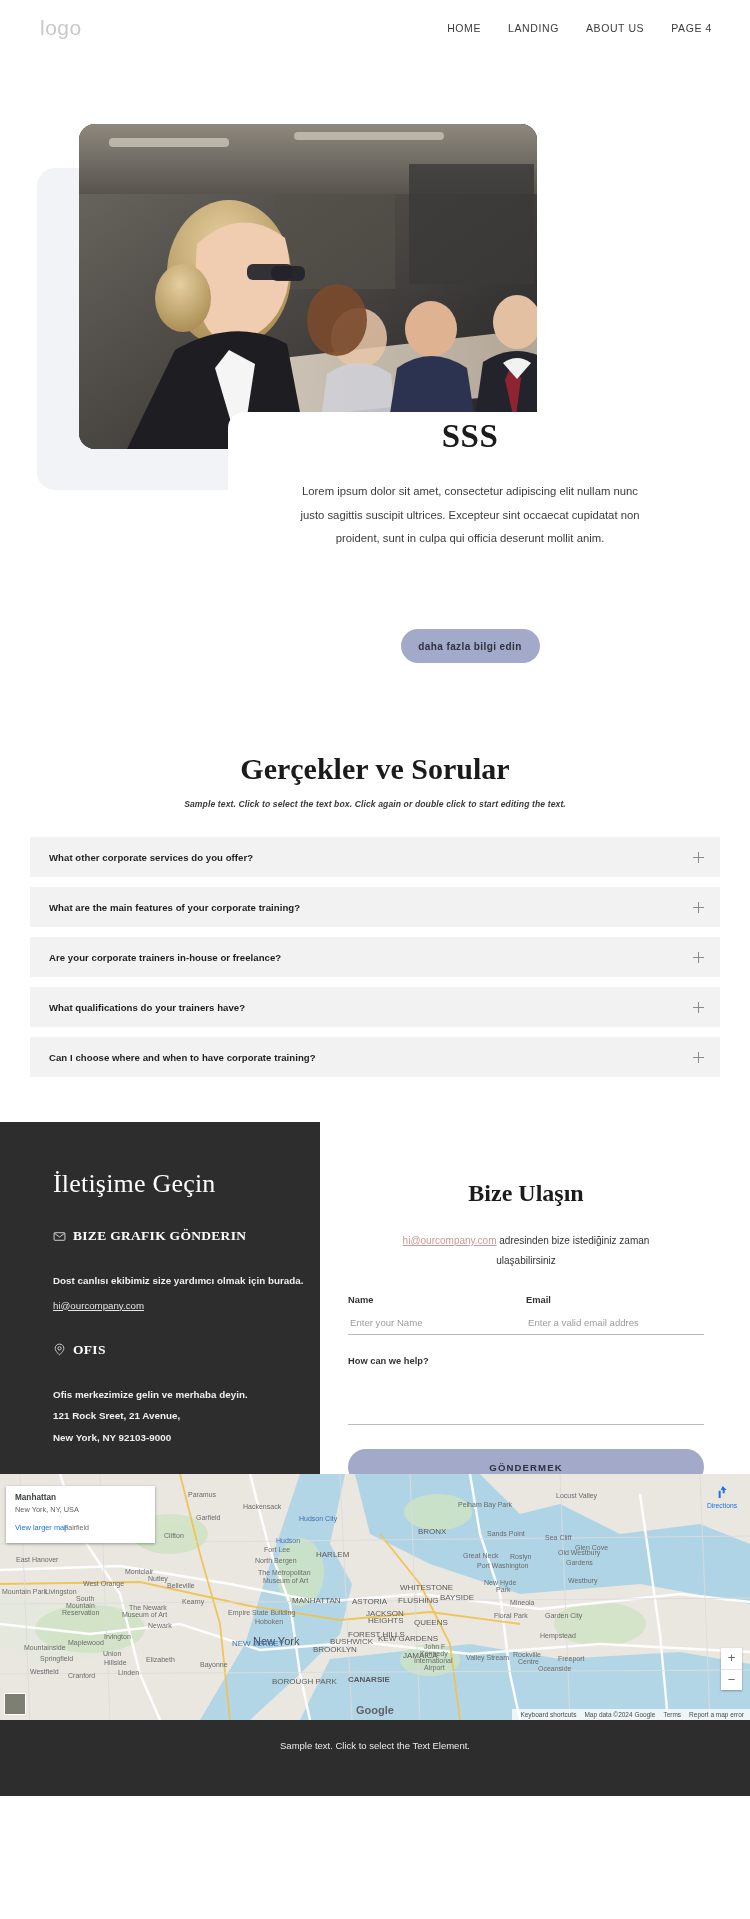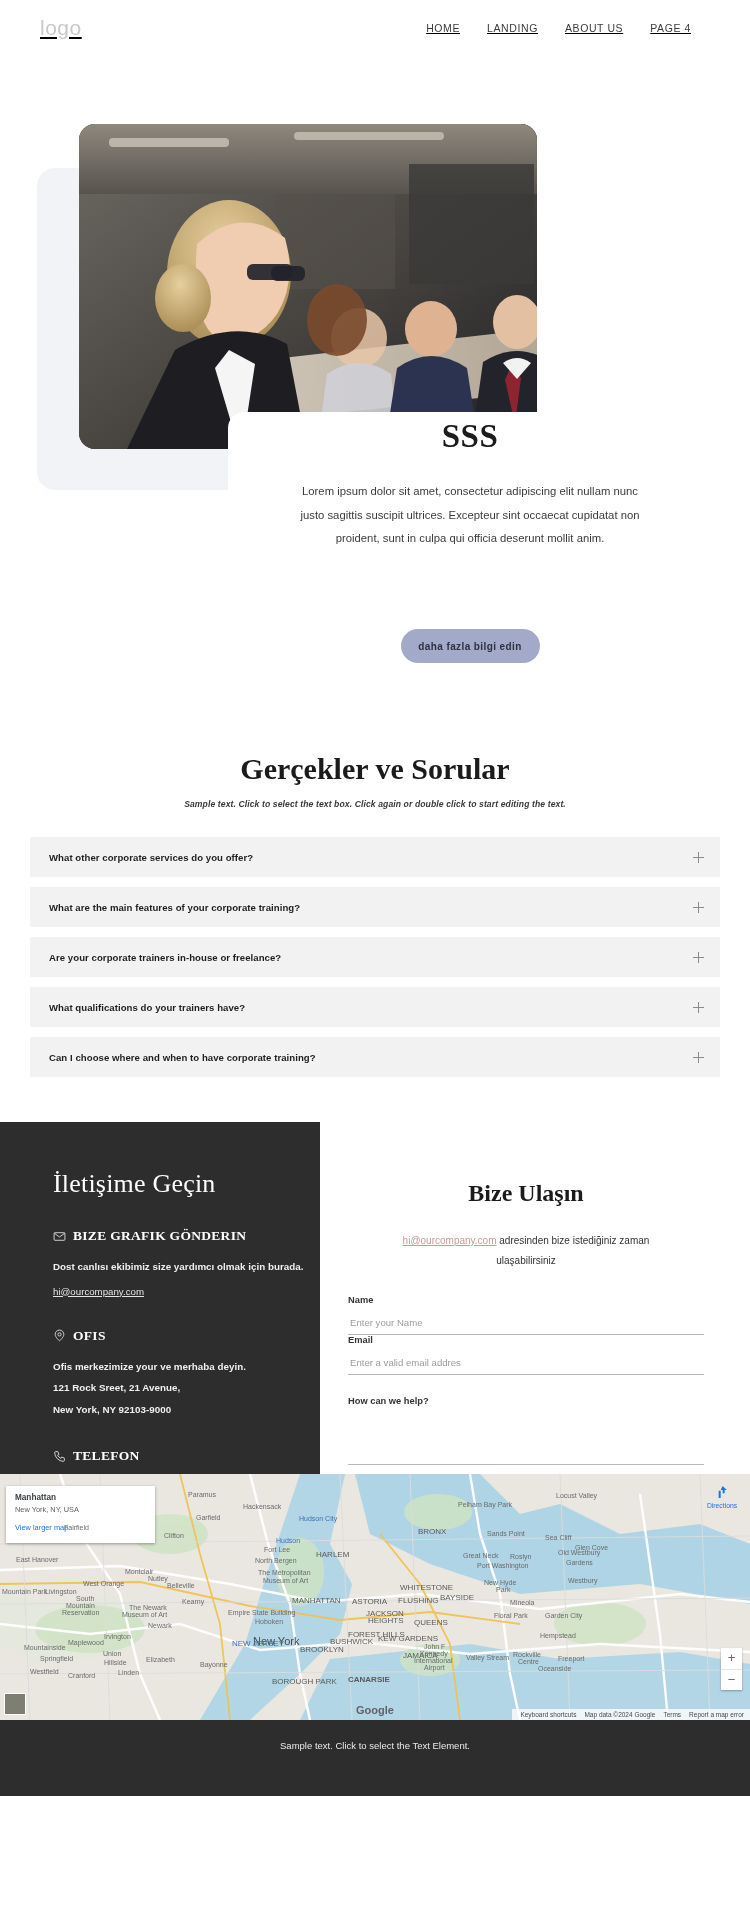--- a/index.html
+++ b/index.html
@@ -9,23 +9,22 @@
     font-family: "Liberation Sans", sans-serif;
     -webkit-font-smoothing: antialiased;
   }
   body { width: 750px; height: 1919px; overflow: hidden; position: relative; }
 
   
   .site-header {
     height: 56px;
     display: flex;
     align-items: center;
-    padding: 0 59px 0 40px;
+    padding: 0 38px 0 40px;
     background: #fff;
-    text-decoration: underline;
   }
   .logo {
     font-family: "Liberation Sans", sans-serif;
     font-size: 21px;
     color: #c9c9c9;
     letter-spacing: .5px;
     font-weight: 300;
   }
   .nav {
     margin-left: auto;
@@ -179,21 +178,21 @@
     align-items: center;
     gap: 7px;
     font-family: "Liberation Serif", serif;
     font-size: 13.5px;
     font-weight: 700;
     letter-spacing: .3px;
   }
   .block-ico { width: 13px; height: 13px; flex: 0 0 auto; color:#e6e6e6; }
   .block-ico svg { display:block; width:100%; height:100%; }
   .block-body {
-    margin-top: 13px;
+    margin-top: 27px;
     font-size: 9.8px;
     line-height: 2.0;
     color: #efefef;
     font-weight: 700;
     letter-spacing: .02px;
   }
   .dark-link {
     display: inline-block;
     margin-top: 9px;
     font-size: 9.7px;
@@ -215,21 +214,21 @@
   }
   .form-note {
     margin: 24px auto 0;
     width: 300px;
     text-align: center;
     font-size: 10px;
     line-height: 1.95;
     color: #333;
   }
   .mail-link { color: #c99; text-decoration: underline; }
-  .fields { display: flex; margin-top: 25px; flex-direction: column; }
+  .fields { display: flex; margin-top: 25px; }
   .field { flex: 1; }
   .field-label {
     font-size: 9.3px;
     color: #333;
     font-weight: 700;
     display: block;
     margin-bottom: 7px;
   }
   .field-input {
     width: 100%;
@@ -469,21 +468,21 @@
     <div class="block">
       <div class="block-title">
         <span class="block-ico">
           <svg viewBox="0 0 24 24" fill="none" stroke="currentColor" stroke-width="1.6">
               <path d="M12 22s8-7 8-12a8 8 0 1 0-16 0c0 5 8 12 8 12z"></path>
               <circle cx="12" cy="10" r="3"></circle>
             </svg>
         </span>
         <span>OFIS</span>
       </div>
-      <div class="block-body">Ofis merkezimize your ve merhaba deyin.</div>
+      <div class="block-body">Ofis merkezimize gelin ve merhaba deyin.</div>
       <div class="block-body" style="margin-top:2px">121 Rock Sreet, 21 Avenue,</div>
       <div class="block-body" style="margin-top:2px">New York, NY 92103-9000</div>
     </div>
 
     <div class="block">
       <div class="block-title">
         <span class="block-ico">
           <svg viewBox="0 0 24 24" fill="none" stroke="currentColor" stroke-width="1.6">
               <path d="M5 3h4l2 5-2.5 1.5a12 12 0 0 0 6 6L16 13l5 2v4a2 2 0 0 1-2 2A17 17 0 0 1 3 5a2 2 0 0 1 2-2z"></path>
             </svg>
@@ -631,21 +630,21 @@
       <div class="map-label" style="left: 494px; top: 138px;">Floral Park</div>
       <div class="map-label" style="left: 545px; top: 138px;">Garden City</div>
       <div class="map-label" style="left: 148px; top: 148px;">Newark</div>
       <div class="map-label" style="left: 104px; top: 159px;">Irvington</div>
       <div class="map-label city" style="left: 348px; top: 156px;">FOREST HILLS</div>
       <div class="map-label city" style="left: 378px; top: 160px;">KEW GARDENS</div>
       <div class="map-label city" style="left: 414px; top: 144px;">QUEENS</div>
       <div class="map-label" style="left: 510px; top: 125px;">Mineola</div>
       <div class="map-label" style="left: 540px; top: 158px;">Hempstead</div>
       <div class="map-label" style="left: 68px; top: 165px;">Maplewood</div>
-      <div class="map-label city" style="left: 300px; top: 171px;">BROOKLYN</div>
+      <div class="map-label city" style="left: 313px; top: 171px;">BROOKLYN</div>
       <div class="map-label city" style="left: 330px; top: 163px;">BUSHWICK</div>
       <div class="map-label big" style="left: 253px; top: 161px;">New York</div>
       <div class="map-label" style="left: 103px; top: 176px;">Union</div>
       <div class="map-label" style="left: 40px; top: 181px;">Springfield</div>
       <div class="map-label" style="left: 104px; top: 185px;">Hillside</div>
       <div class="map-label" style="left: 146px; top: 182px;">Elizabeth</div>
       <div class="map-label" style="left: 200px; top: 187px;">Bayonne</div>
       <div class="map-label city blue" style="left: 232px; top: 165px;">NEW JERSEY</div>
       <div class="map-label" style="left: 424px; top: 169px;">John F</div>
       <div class="map-label" style="left: 420px; top: 176px;">Kennedy</div>

